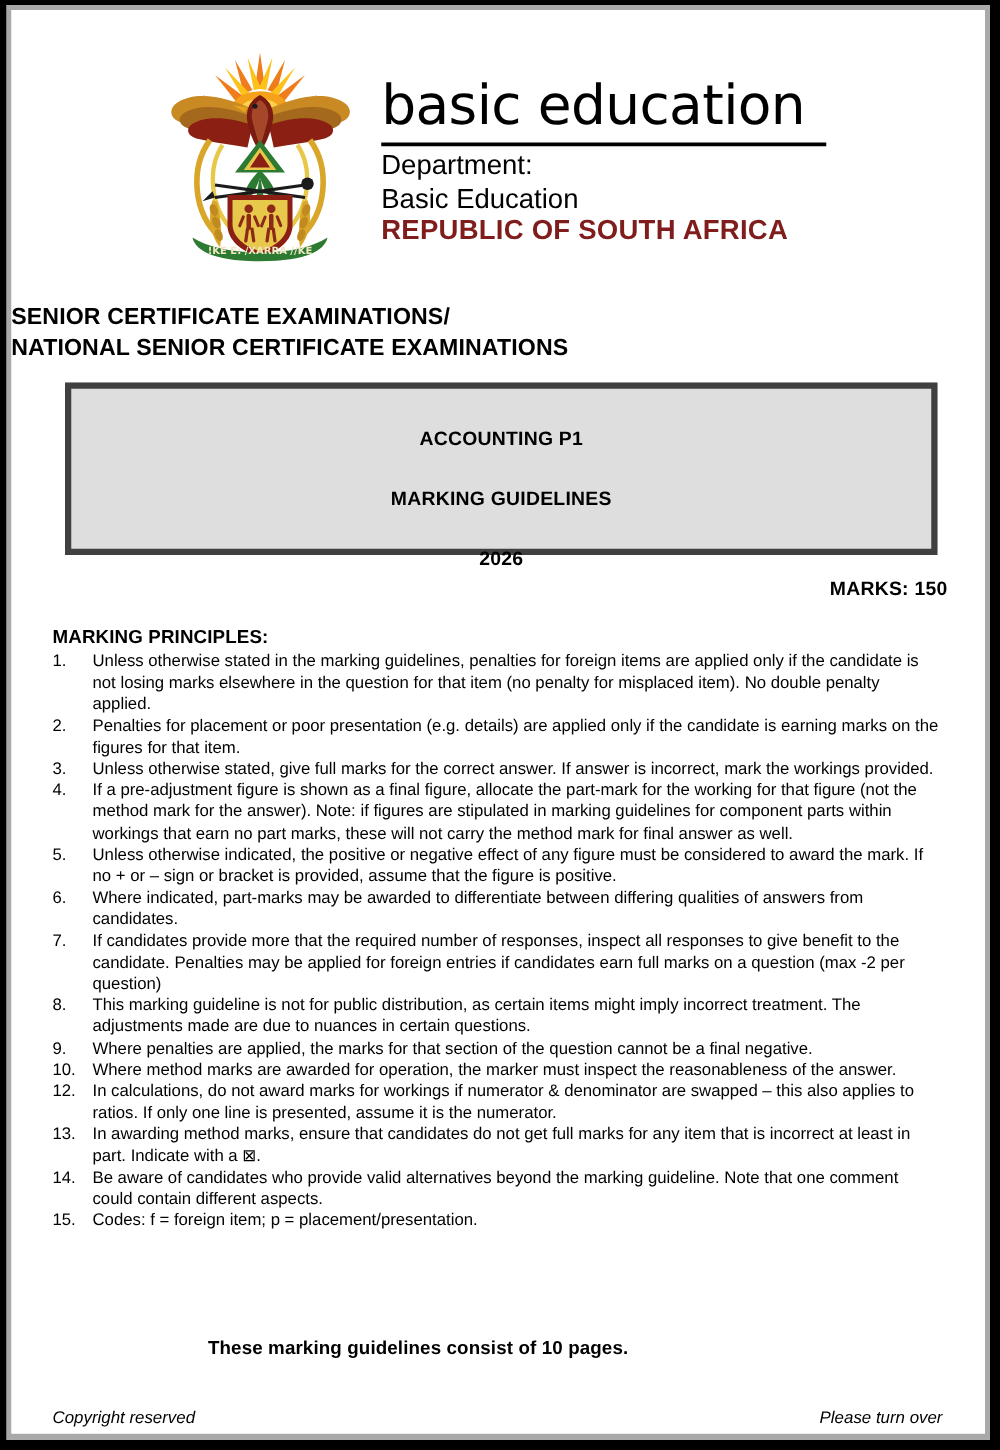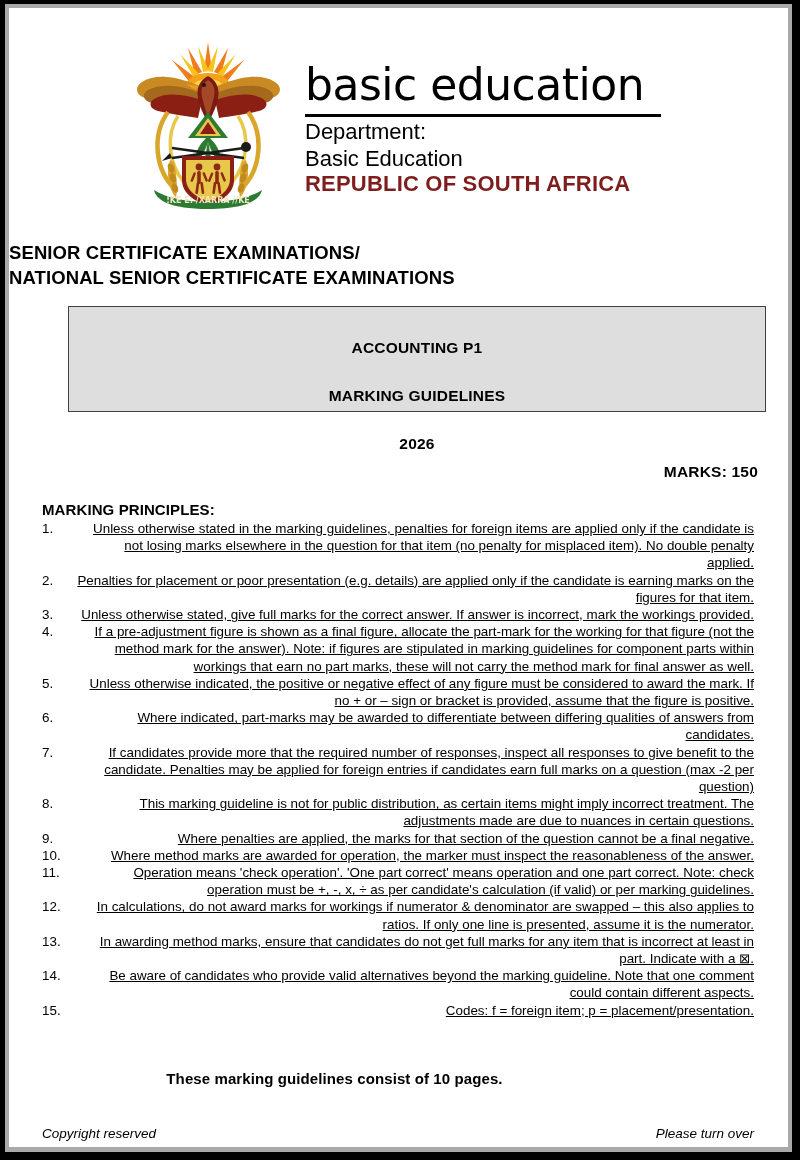--- a/index.html
+++ b/index.html
@@ -103,25 +103,24 @@
     letter-spacing: 0.1px;
     color: #000;
   }
 
   
   .title-box {
     position: absolute;
     left: 43px;
     top: 298px;
     width: 698px;
-    height: 106px;
+    height: 138px;
     background: #dededf;
-    border: 1px solid #404040;
+    border: 5px solid #404040;
     box-sizing: border-box;
-    margin-left: 16px;
   }
   .title-box .tb-line {
     text-align: center;
     font-weight: bold;
     font-size: 15.5px;
     color: #000;
     letter-spacing: 0.2px;
   }
   .tb-line.l1 { margin-top: 32px; }
   .tb-line.l2 { margin-top: 30px; }
@@ -161,22 +160,21 @@
     line-height: 17.2px;
     color: #000;
   }
   .p-num {
     width: 32px;
     flex: 0 0 32px;
     text-align: left;
   }
   .p-text {
     flex: 1 1 auto;
-    text-align: right;
-    text-decoration: underline;
+    text-align: left;
   }
 
   
   .consist-line {
     position: absolute;
     left: 0;
     top: 1062px;
     width: 651px;
     text-align: center;
     font-size: 15px;
@@ -355,24 +353,20 @@
         </div>
         <div class="p-item">
           <div class="p-num">9.</div>
           <div class="p-text">Where penalties are applied, the marks for that section of the question cannot be a final negative.</div>
         </div>
         <div class="p-item">
           <div class="p-num">10.</div>
           <div class="p-text">Where method marks are awarded for operation, the marker must inspect the reasonableness of the answer.</div>
         </div>
         <div class="p-item">
-          <div class="p-num">11.</div>
-          <div class="p-text">Operation means 'check operation'. 'One part correct' means operation and one part correct. Note: check operation must be +, -, x, ÷ as per candidate's calculation (if valid) or per marking guidelines.</div>
-        </div>
-        <div class="p-item">
           <div class="p-num">12.</div>
           <div class="p-text">In calculations, do not award marks for workings if numerator &amp; denominator are swapped – this also applies to ratios. If only one line is presented, assume it is the numerator.</div>
         </div>
         <div class="p-item">
           <div class="p-num">13.</div>
           <div class="p-text">In awarding method marks, ensure that candidates do not get full marks for any item that is incorrect at least in part. Indicate with a ⊠.</div>
         </div>
         <div class="p-item">
           <div class="p-num">14.</div>
           <div class="p-text">Be aware of candidates who provide valid alternatives beyond the marking guideline. Note that one comment could contain different aspects.</div>

